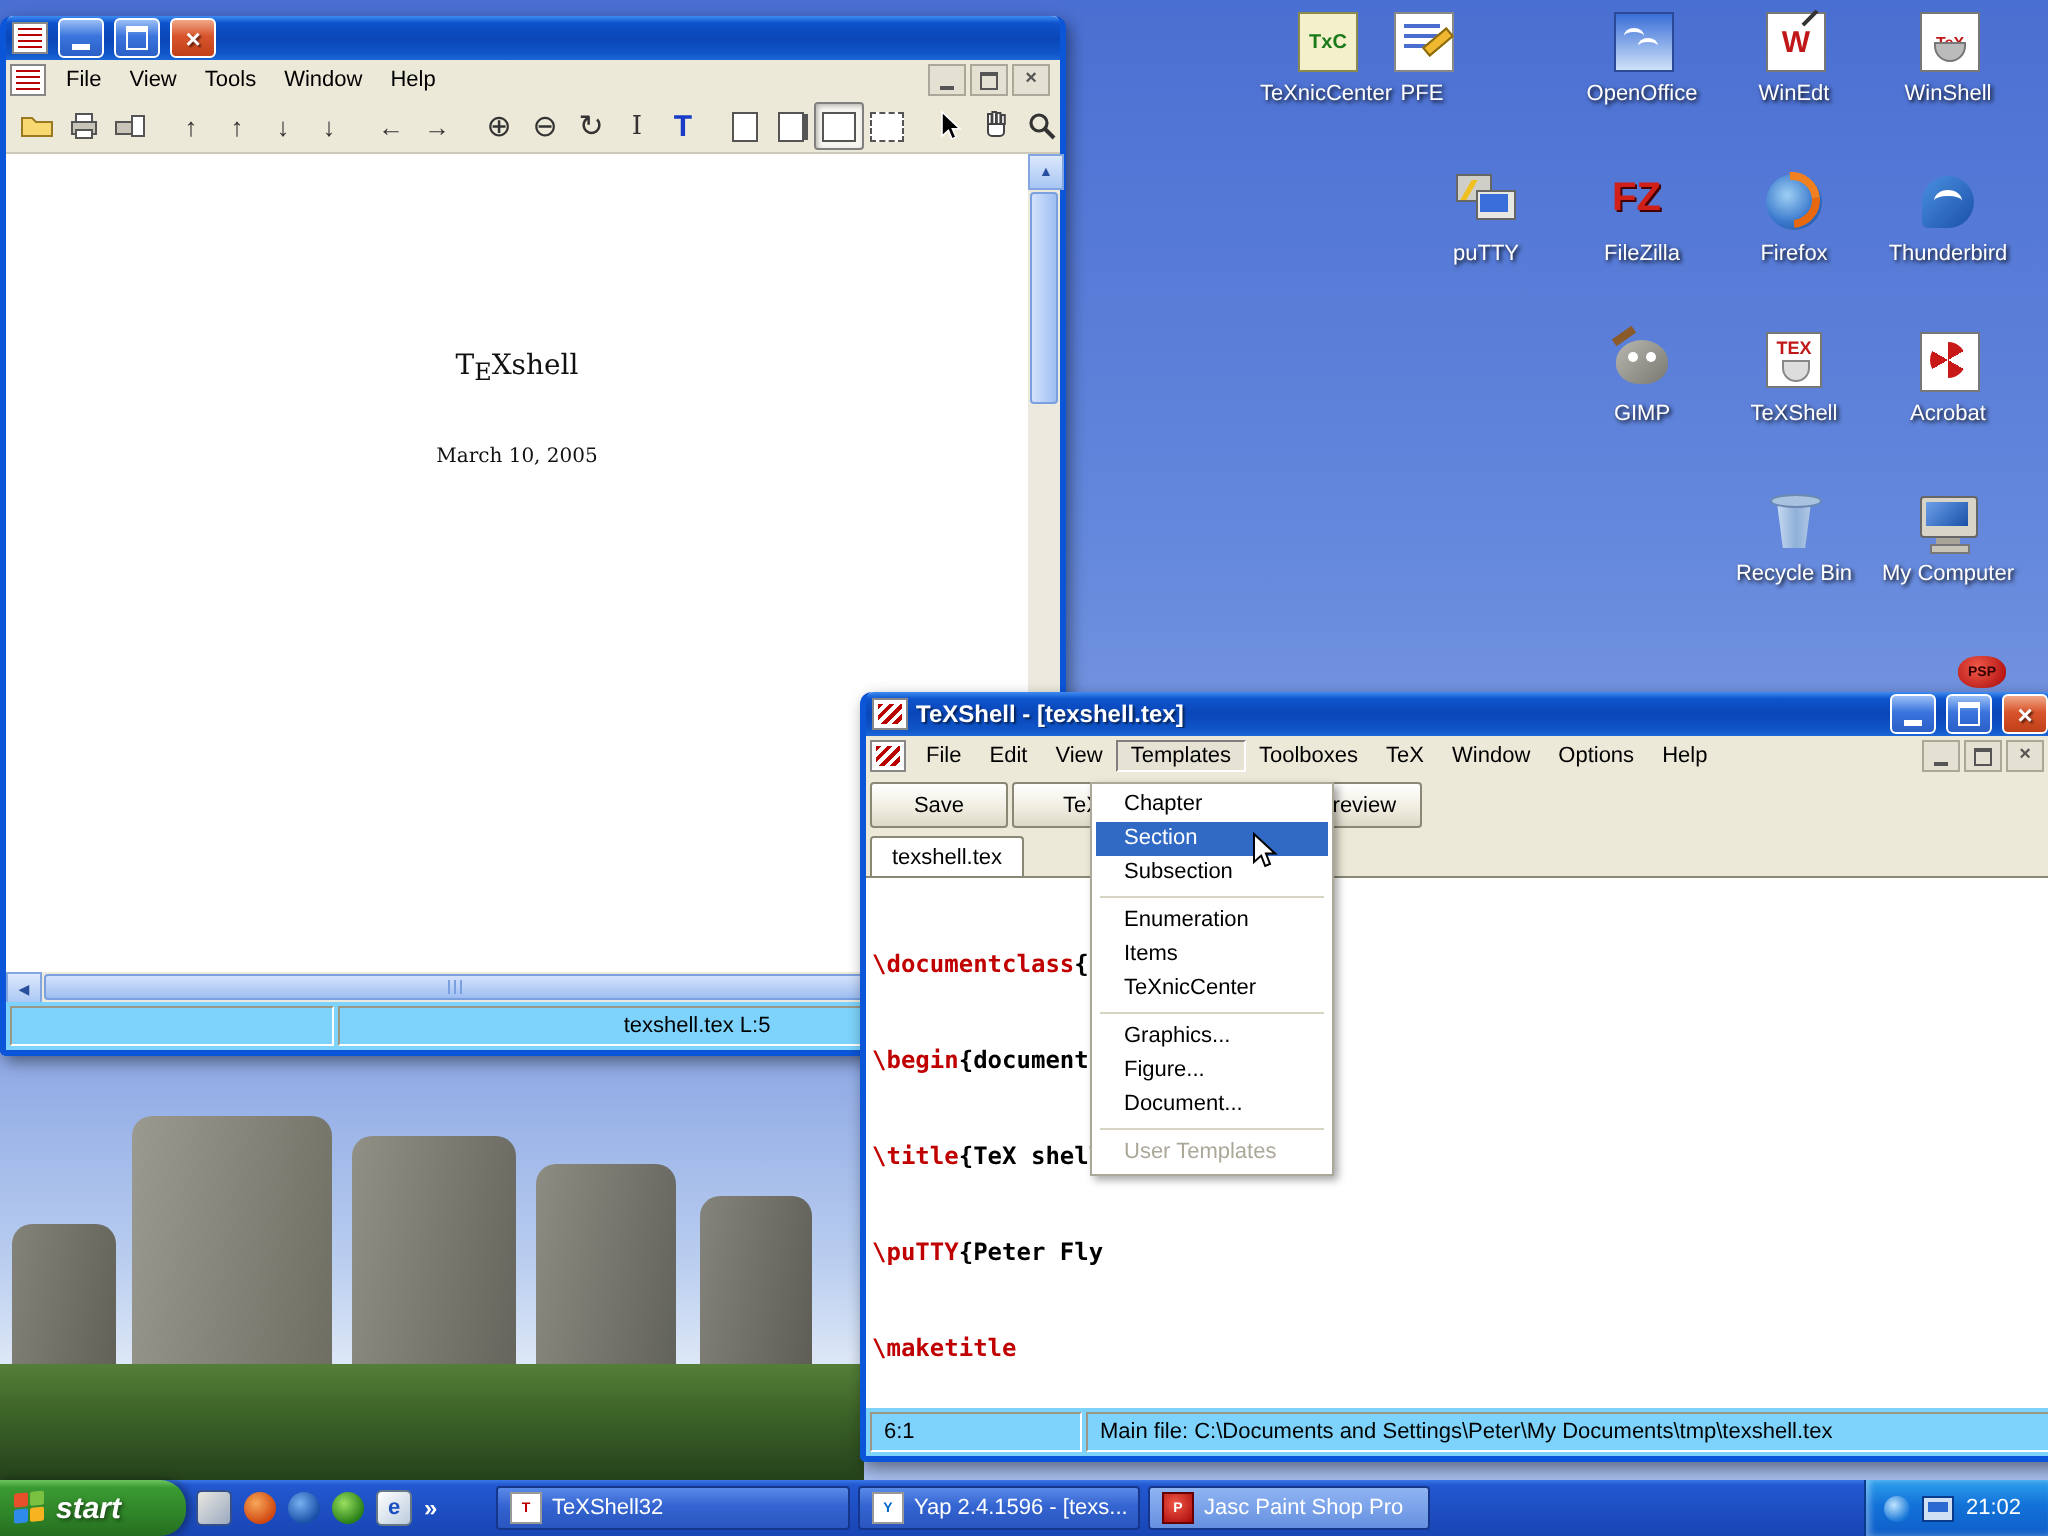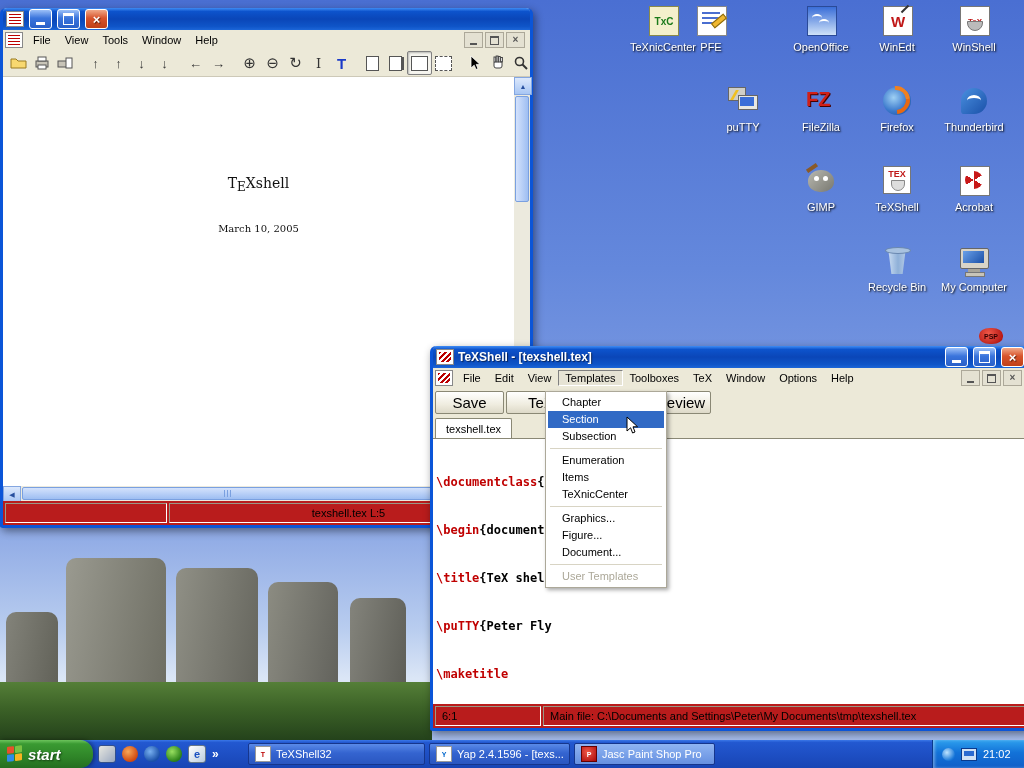--- a/index.html
+++ b/index.html
@@ -59,29 +59,29 @@
   .vs{width:16px;background:#eceade;display:flex;flex-direction:column}
   .hs{height:15px;display:flex;background:#eceade;flex:0 0 auto}
   .sb{flex:0 0 auto;width:16px;height:15px;background:linear-gradient(#dce8fc,#a8c6f4);border:1px solid #84a6e0;
     color:#274f9e;font-size:7px;display:flex;align-items:center;justify-content:center}
   .vs .sb{height:16px}
   .vthumb{height:104px;margin:1px;background:linear-gradient(90deg,#d4e2fc,#9ebef2);border:1px solid #7aa0e0;border-radius:2px}
   .hthumb{width:408px;margin:1px;background:linear-gradient(180deg,#d4e2fc,#9ebef2);border:1px solid #7aa0e0;border-radius:2px;
     display:flex;align-items:center;justify-content:center;gap:2px}
   .hthumb b{width:1px;height:7px;background:#7aa0e0;display:block}
   
-  .sbar{height:20px;background:#b91c1c;display:flex;gap:2px;padding:2px;font-size:11px;flex:0 0 auto}
+  .sbar{height:20px;background:#7dd3fc;display:flex;gap:2px;padding:2px;font-size:11px;flex:0 0 auto}
   .pane{border:1px solid;border-color:#9a9786 #fff #fff #9a9786;display:flex;align-items:center;padding:0 6px;white-space:nowrap;overflow:hidden}
   
   .pv{position:absolute;left:0;width:100%;text-align:center;font-family:"DejaVu Serif",serif;color:#111}
   .lowE{display:inline-block;transform:translateY(3px);font-size:12px}
   
   .btnrow{height:28px;display:flex;align-items:center;gap:4px;padding:0 2px;flex:0 0 auto;position:relative}
   .xbtn{position:absolute;top:3px;height:21px;background:linear-gradient(#ffffff,#efecdf 60%,#ddd9c8);
-    border:1px solid #8a8875;border-radius:2px;font-size:15px;display:flex;align-items:center;justify-content:center}
+    border:1px solid #8a8875;border-radius:2px;font-size:11px;display:flex;align-items:center;justify-content:center}
   .tabrow{height:22px;display:flex;align-items:flex-end;padding:0 2px;flex:0 0 auto}
   .tab{height:19px;background:#fff;border:1px solid #8a8875;border-bottom:none;border-radius:2px 2px 0 0;
     font-size:11px;display:flex;align-items:center;padding:0 10px}
   .ed{flex:1;background:#fff;border-top:1px solid #8a8875;padding:3px 0 0 3px;min-height:0;
     font-family:"DejaVu Sans Mono",monospace;font-size:12px;font-weight:bold;line-height:16px;white-space:pre;overflow:hidden}
   .cmd{color:#c00000}
   .argt{color:#000}
   
   .dd{position:absolute;left:545px;top:391px;width:116px;background:#fff;border:1px solid #aca899;
     box-shadow:2px 2px 4px rgba(0,0,0,.35);padding:2px;z-index:30;font-size:11px}

